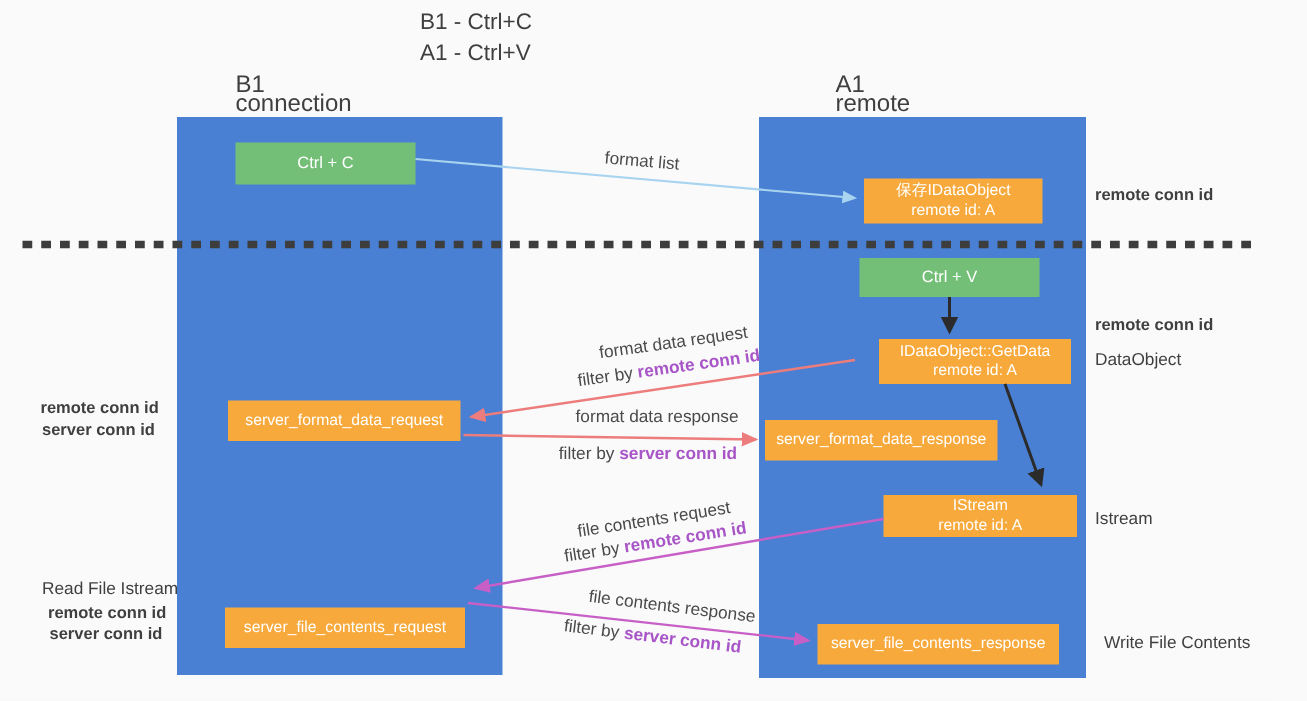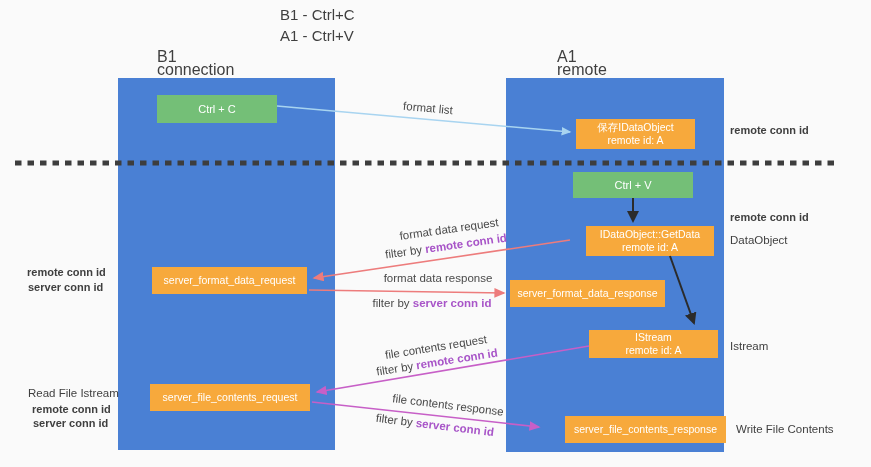--- a/index.html
+++ b/index.html
@@ -102,25 +102,25 @@
 
   <div class="node orange" style="left:510px;top:280px;width:155px;height:27px;">
     <span>server_format_data_response</span>
   </div>
 
   <div class="node orange" style="left:589px;top:330px;width:129px;height:28px;">
     <span>IStream</span>
     <span>remote id: A</span>
   </div>
 
-  <div class="node orange" style="left:150px;top:384px;width:160px;height:27px;">
+  <div class="node orange" style="left:150px;top:405px;width:160px;height:27px;">
     <span>server_file_contents_request</span>
   </div>
 
-  <div class="node orange" style="left:545px;top:416px;width:161px;height:27px;margin-left:20px;">
+  <div class="node orange" style="left:545px;top:416px;width:161px;height:27px;">
     <span>server_file_contents_response</span>
   </div>
 
   <div class="mid-label" style="left:428px;top:108px;--r:5deg;">
     <span>format list</span>
   </div>
 
   <div class="mid-label" style="left:449px;top:229px;--r:-8deg;">
     <span>format data request</span>
   </div>

